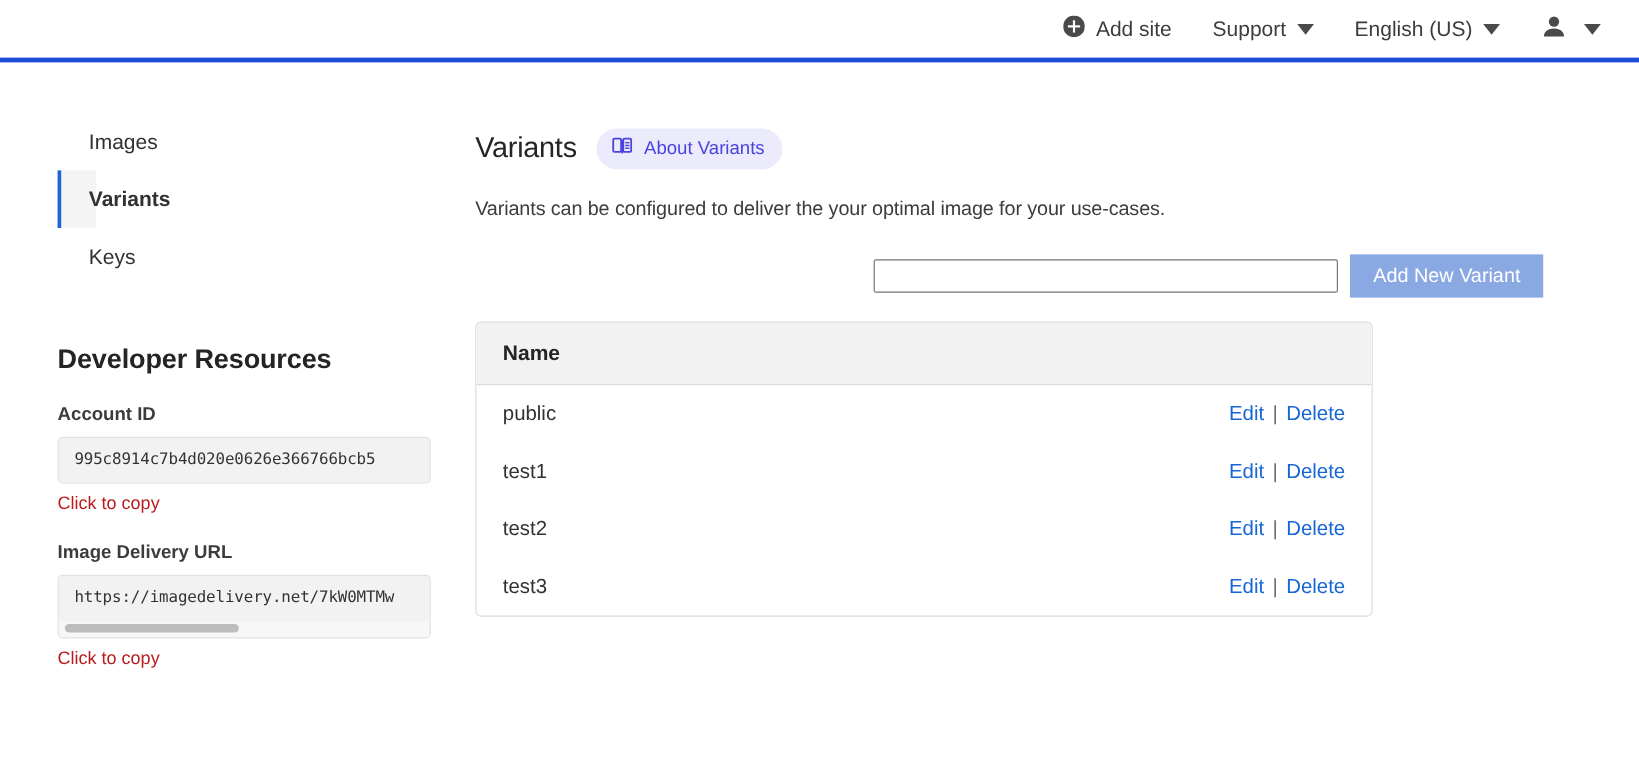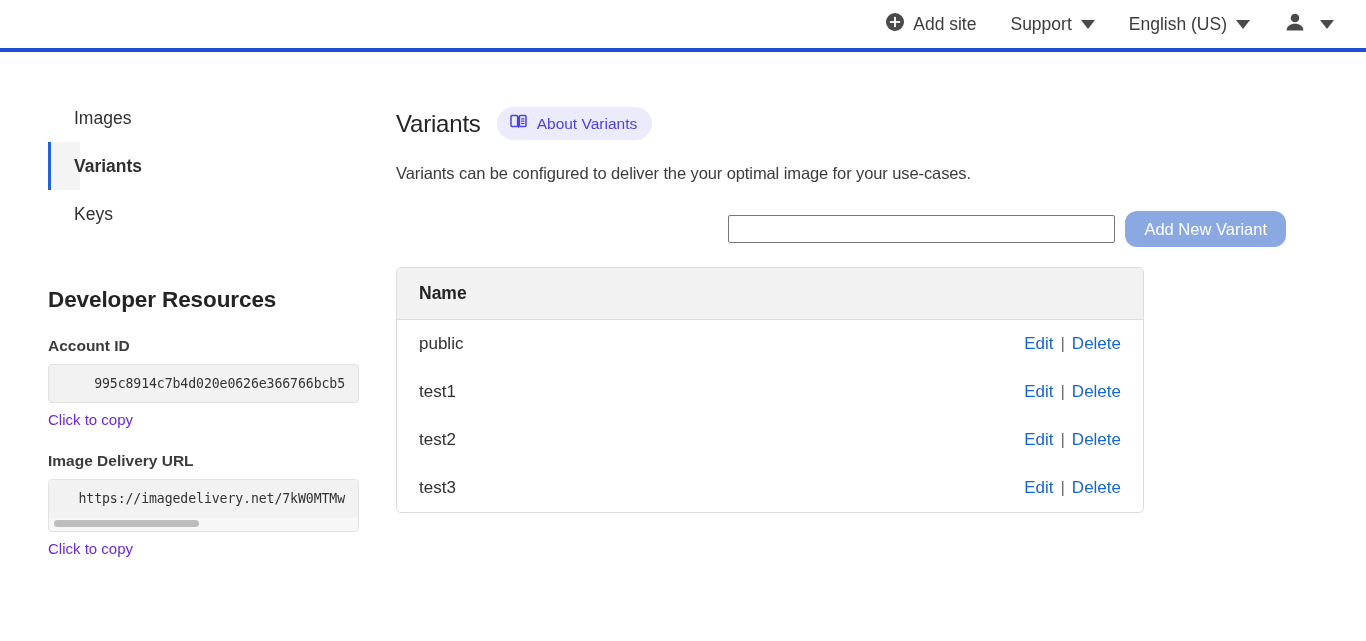--- a/index.html
+++ b/index.html
@@ -96,37 +96,36 @@
   }
   .copybox .val {
     display: block;
     padding: 11px 13px;
     font-family: "DejaVu Sans Mono", monospace;
     font-size: 13.2px;
     color: #333;
     white-space: nowrap;
     overflow: hidden;
     letter-spacing: -0.1px;
-    text-align: right;
   }
   .copybox.scrolled { background: #f7f7f7; padding-bottom: 13px; }
   .copybox.scrolled .val { background: #f2f2f2; padding: 11px 13px 12px 13px; }
   .hscroll {
     position: absolute; left: 5px; bottom: 4px;
     width: 301px; height: 7px;
   }
   .hscroll-thumb {
     width: 145px; height: 7px;
     background: #bdbdbd;
     border-radius: 4px;
   }
   .copy-hint {
     margin-top: 8px;
     font-size: 15px;
-    color: #6d28d9;
+    color: #b91c1c;
   }
 
   
   .main {
     position: absolute; left: 390px; top: 0;
     width: 976px; height: 570px;
     padding: 36px 80px 0 6px;
   }
   .title-row { display: flex; align-items: center; gap: 16px; }
   .page-title {
@@ -169,21 +168,21 @@
     font-family: "Liberation Sans", sans-serif;
     font-size: 14px;
     color: #222;
     outline: none;
   }
   .add-btn {
     height: 36px;
     padding: 0 19px;
     background: #8aa9e3;
     border: none;
-    border-radius: 12px;
+    border-radius: 0;
     color: #ffffff;
     font-family: "Liberation Sans", sans-serif;
     font-size: 16.5px;
     cursor: pointer;
     white-space: nowrap;
   }
 
   .table-card {
     margin-top: 20px;
     width: 748px;

